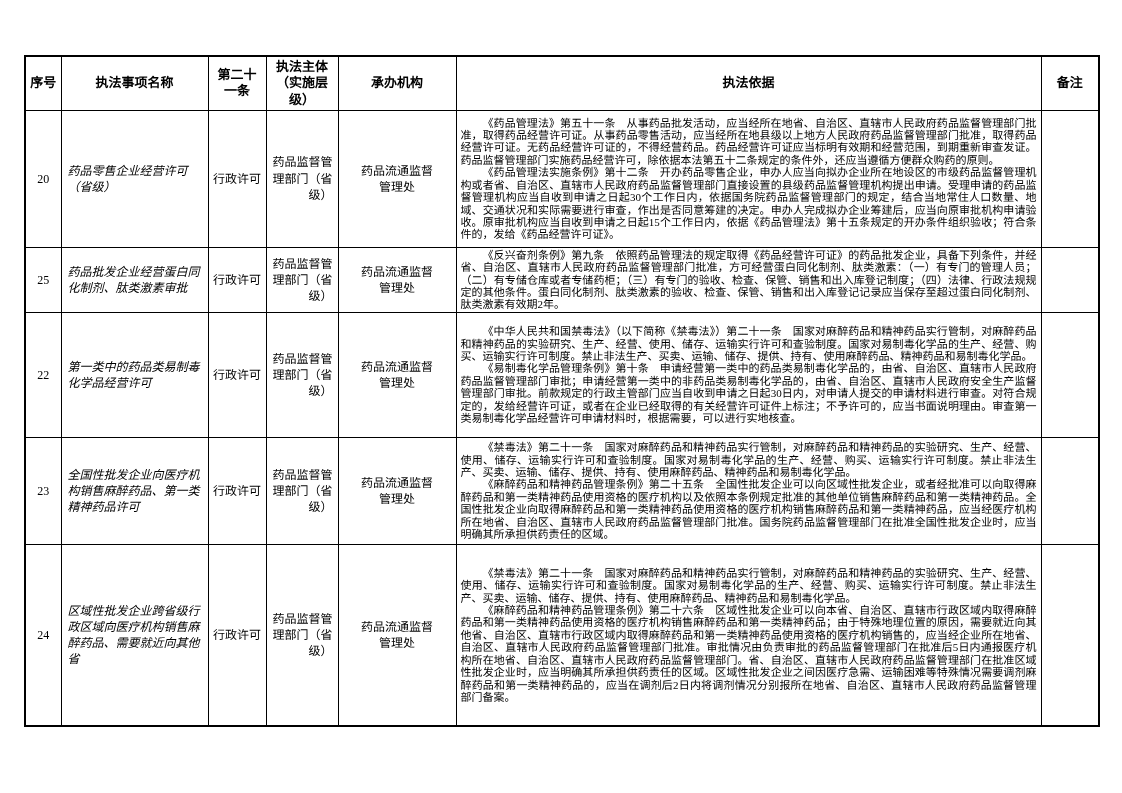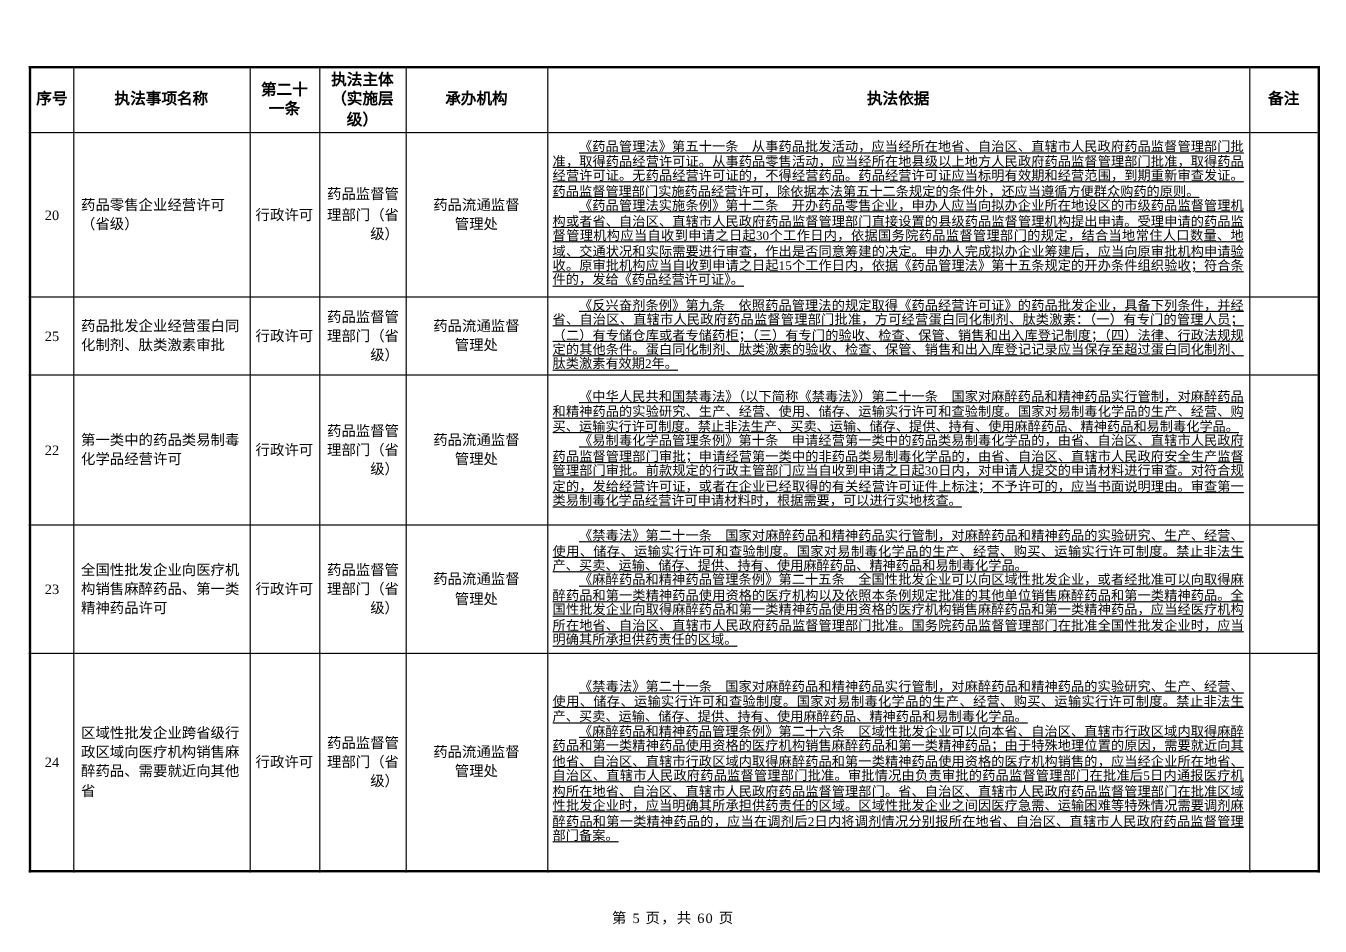--- a/index.html
+++ b/index.html
@@ -31,31 +31,30 @@
   }
   th {
     font-weight: bold;
     font-size: 13px;
     text-align: center;
     white-space: pre-line;
     line-height: 1.25;
   }
   td { font-size: 12px; line-height: 1.35; }
   .c-no     { text-align: center; }
-  .c-name   { text-align: left; padding: 2px 6px; }
+  .c-name   { text-align: left; padding: 2px 6px; font-style: italic; }
   .c-cat    { text-align: center; }
   .c-subj   { text-align: right; padding: 2px 5px; }
   .c-agency { text-align: center; padding: 2px 20px; }
   .c-basis  { font-size: 11px; padding: 1px 4px; vertical-align: middle; }
   .c-basis p {
     margin: 0;
     text-indent: 2em;
     text-align: justify;
     line-height: 1.13;
-    text-decoration: underline;
   }
   .c-remark { text-align: center; }
   .footer {
     text-align: center;
     margin-top: 28px;
     font-size: 12px;
     letter-spacing: 1px;
   }
 </style>
 </head>
@@ -147,15 +146,14 @@
         <td class="c-basis">
           <p>《禁毒法》第二十一条　国家对麻醉药品和精神药品实行管制，对麻醉药品和精神药品的实验研究、生产、经营、使用、储存、运输实行许可和查验制度。国家对易制毒化学品的生产、经营、购买、运输实行许可制度。禁止非法生产、买卖、运输、储存、提供、持有、使用麻醉药品、精神药品和易制毒化学品。</p>
           <p>《麻醉药品和精神药品管理条例》第二十六条　区域性批发企业可以向本省、自治区、直辖市行政区域内取得麻醉药品和第一类精神药品使用资格的医疗机构销售麻醉药品和第一类精神药品；由于特殊地理位置的原因，需要就近向其他省、自治区、直辖市行政区域内取得麻醉药品和第一类精神药品使用资格的医疗机构销售的，应当经企业所在地省、自治区、直辖市人民政府药品监督管理部门批准。审批情况由负责审批的药品监督管理部门在批准后5日内通报医疗机构所在地省、自治区、直辖市人民政府药品监督管理部门。省、自治区、直辖市人民政府药品监督管理部门在批准区域性批发企业时，应当明确其所承担供药责任的区域。区域性批发企业之间因医疗急需、运输困难等特殊情况需要调剂麻醉药品和第一类精神药品的，应当在调剂后2日内将调剂情况分别报所在地省、自治区、直辖市人民政府药品监督管理部门备案。</p>
         </td>
         <td class="c-remark"></td>
       </tr>
 
     </tbody>
   </table>
 
-  <div class="footer">第 5 页，共 60 页</div>
 
 </div>
 
 </body></html>

